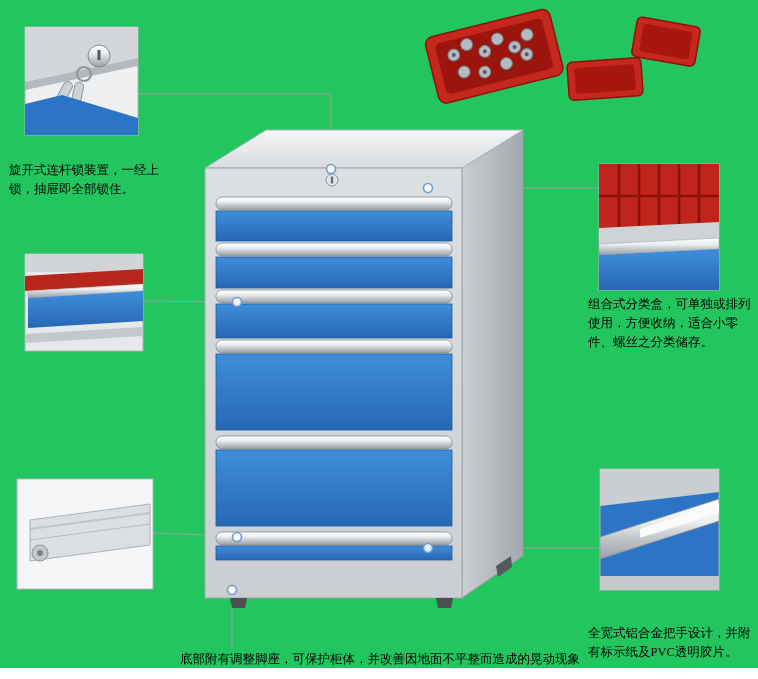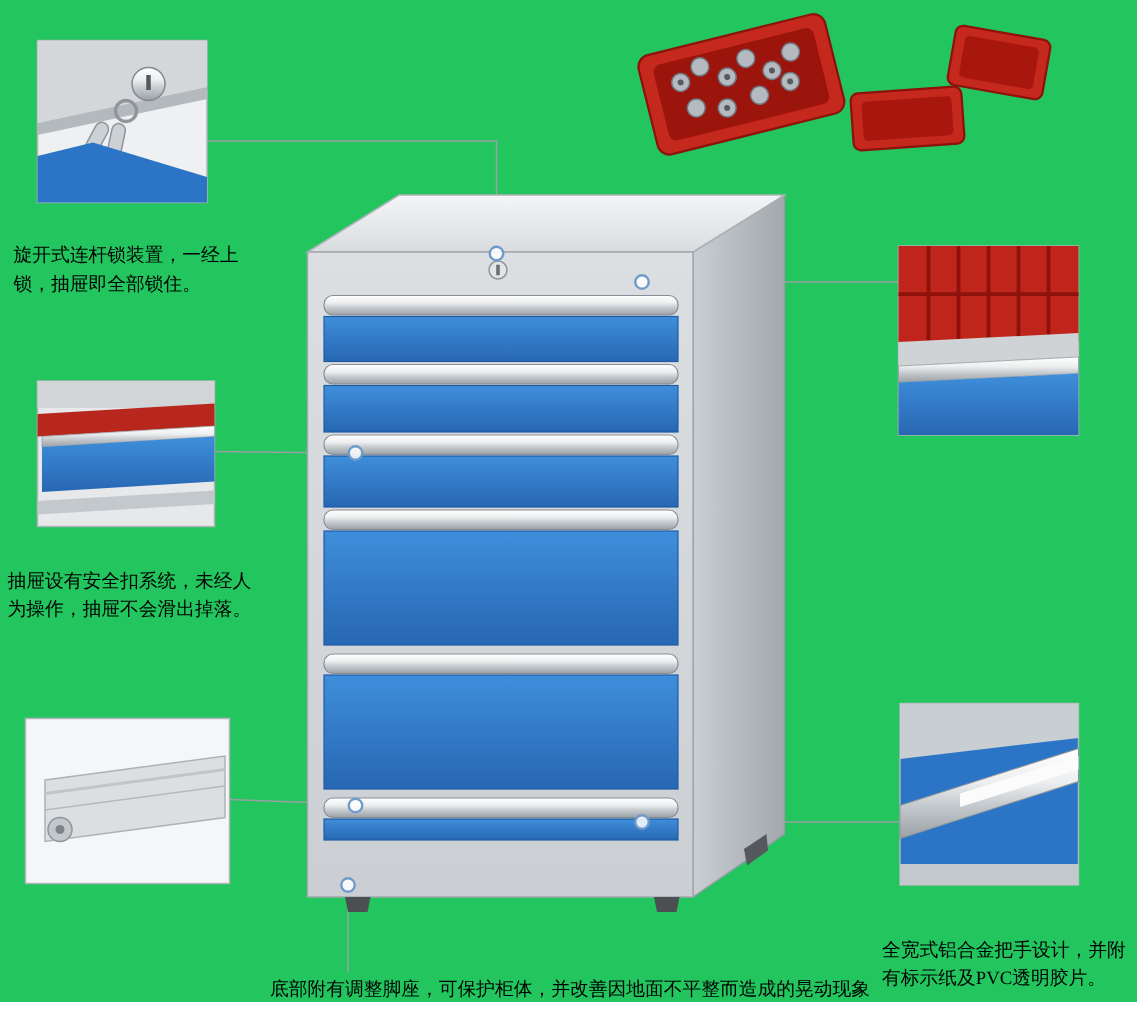--- a/index.html
+++ b/index.html
@@ -201,17 +201,17 @@
       <circle cx="331" cy="169" r="4.5"></circle>
       <circle cx="237" cy="302" r="4.5"></circle>
       <circle cx="237" cy="537" r="4.5"></circle>
       <circle cx="428" cy="188" r="4.5"></circle>
       <circle cx="428" cy="548" r="4.5"></circle>
       <circle cx="232" cy="590" r="4.5"></circle>
     </g>
   </svg>
 
   <div class="note note-lock">旋开式连杆锁装置，一经上锁，抽屉即全部锁住。</div>
-  <div class="note note-safety">抽屉设有安全扣系统，未经人为操作，抽屉不会滑出掉落。</div>
+  <div class="note note-bins">组合式分类盒，可单独或排列使用，方便收纳，适合小零件、螺丝之分类储存。</div>
   <div class="note note-handle">全宽式铝合金把手设计，并附有标示纸及PVC透明胶片。</div>
   <div class="note note-feet">底部附有调整脚座，可保护柜体，并改善因地面不平整而造成的晃动现象</div>
 
 </div>
 
 </body></html>

